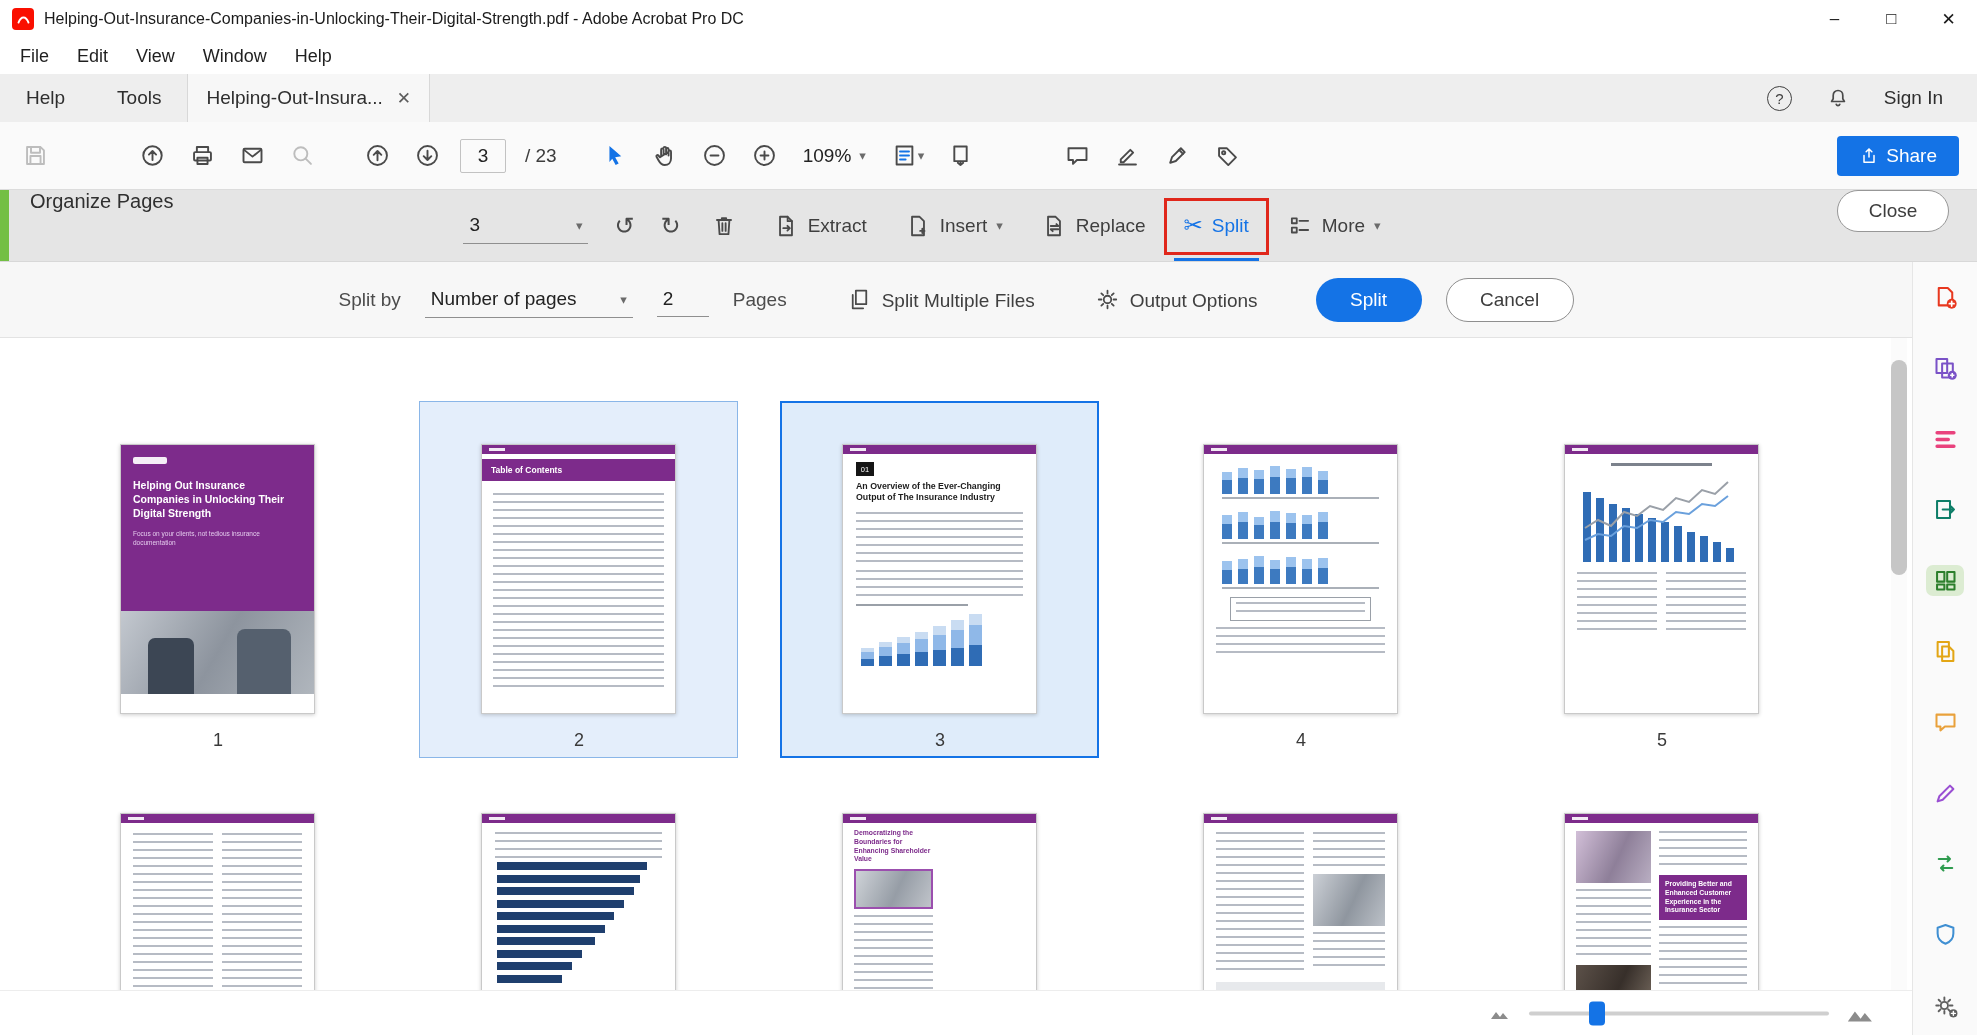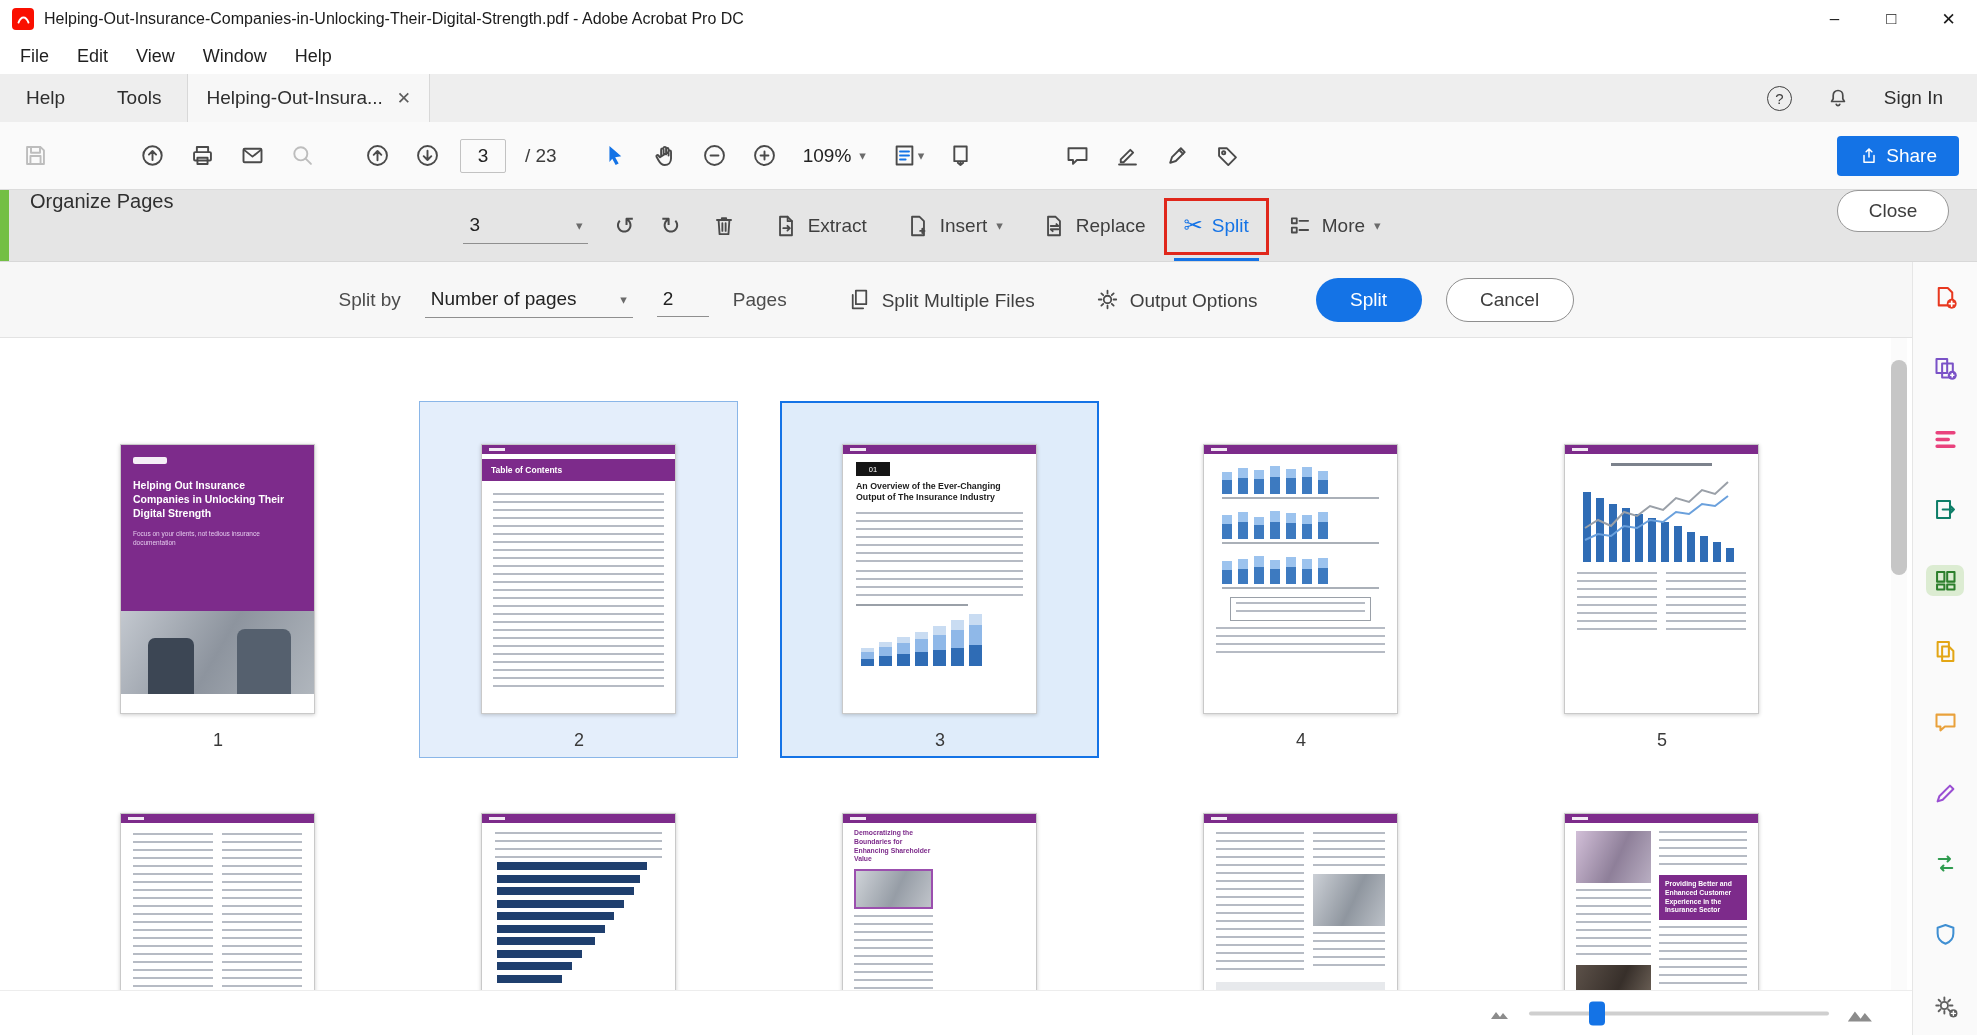--- a/index.html
+++ b/index.html
@@ -88,21 +88,21 @@
   .cov-sub { color:#e3c9ec; font-size:6.5px; margin-top:8px; line-height:1.4; }
   .cov-photo { position:relative; height:31%; background:linear-gradient(120deg,#c3c8cf 0%,#8d949e 50%,#b0b6bd 100%); }
   .cov-photo::before { content:""; position:absolute; left:14%; bottom:0; width:24%; height:68%; background:#3c4654; border-radius:7px 7px 0 0; }
   .cov-photo::after { content:""; position:absolute; right:12%; bottom:0; width:28%; height:78%; background:#55606e; border-radius:8px 8px 0 0; }
 
   
   .toc-band { margin-top:5px; background:#7d2b8b; color:#fff; font-size:8.5px; font-weight:bold; padding:6px 9px; }
   .toc-lines { margin:12px 11px 0; height:200px; }
 
   
-  .sec-badge { background:#151515; color:#fff; font-size:7.5px; width:34px; padding:2.5px 0; text-align:center; margin:8px 0 5px 13px; }
+  .sec-badge { background:#151515; color:#fff; font-size:7.5px; width:18px; padding:2.5px 0; text-align:center; margin:8px 0 5px 13px; }
   .sec-title { font-size:8.8px; font-weight:bold; color:#1d1d1d; margin:0 13px; line-height:1.3; }
   .sec-para { margin:8px 13px 0; height:52px; }
   .sec-para2 { margin:6px 13px 0; height:26px; }
   .sec-cap { margin:8px 13px 4px; width:58%; height:2.5px; background:#9aa0a8; }
   .mchart { display:flex; align-items:flex-end; gap:5px; margin:2px 0 0 18px; height:56px; }
   .mchart i { width:13px; background:linear-gradient(to top,#2f6cb5 0 40%,#8fb8e8 40% 78%,#c9dcf2 78%); }
 
   
   .brow { display:flex; align-items:flex-end; gap:6px; height:30px; margin:10px 18px 3px; }
   .brow i { width:10px; background:linear-gradient(to top,#3d7ac0 62%,#9cc3ee 62%); }

